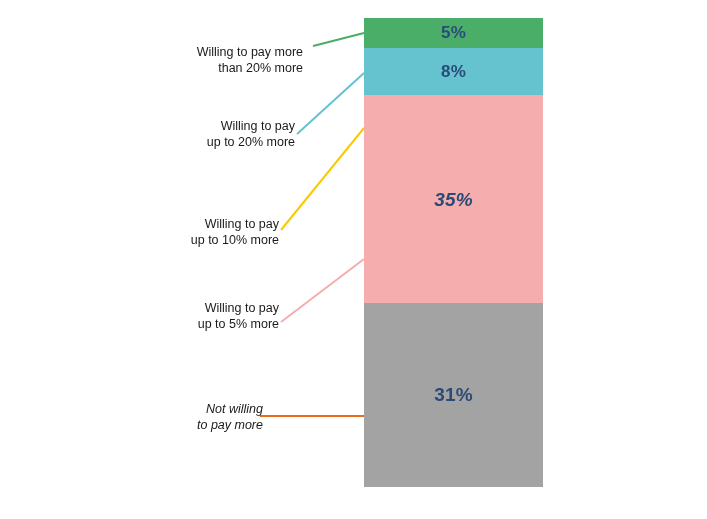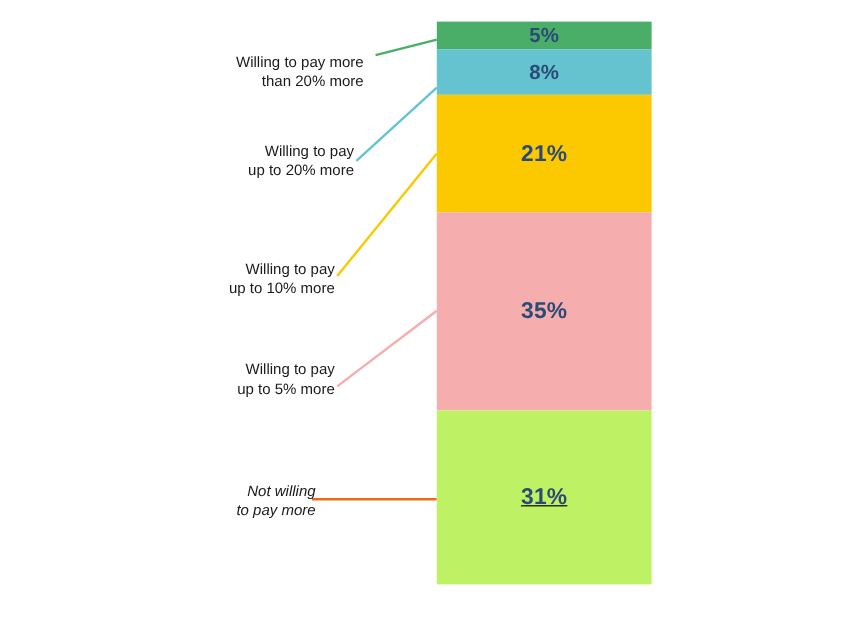--- a/index.html
+++ b/index.html
@@ -101,26 +101,23 @@
   <div id="stacked-bar">
 
     <div class="bar-segment thin" style="flex:5; background:#4AAE68;">
       <span class="segment-value">5%</span>
     </div>
 
     <div class="bar-segment thin" style="flex:8; background:#65C3D0;">
       <span class="segment-value">8%</span>
     </div>
 
-    <div class="bar-segment" style="flex:21; background:#FCC900;">
-      <span class="segment-value">21%</span>
-    </div>
 
-    <div class="bar-segment" style="flex:35; background:#F5ADAD;">
+    <div class="bar-segment" style="flex:35; background:#F5ADAD;font-style:italic;">
       <span class="segment-value">35%</span>
     </div>
 
-    <div class="bar-segment" style="flex:31; background:#bef264;text-decoration:underline;">
+    <div class="bar-segment" style="flex:31; background:#a3a3a3;">
       <span class="segment-value">31%</span>
     </div>
 
   </div>
 </div>
 
 </body></html>

